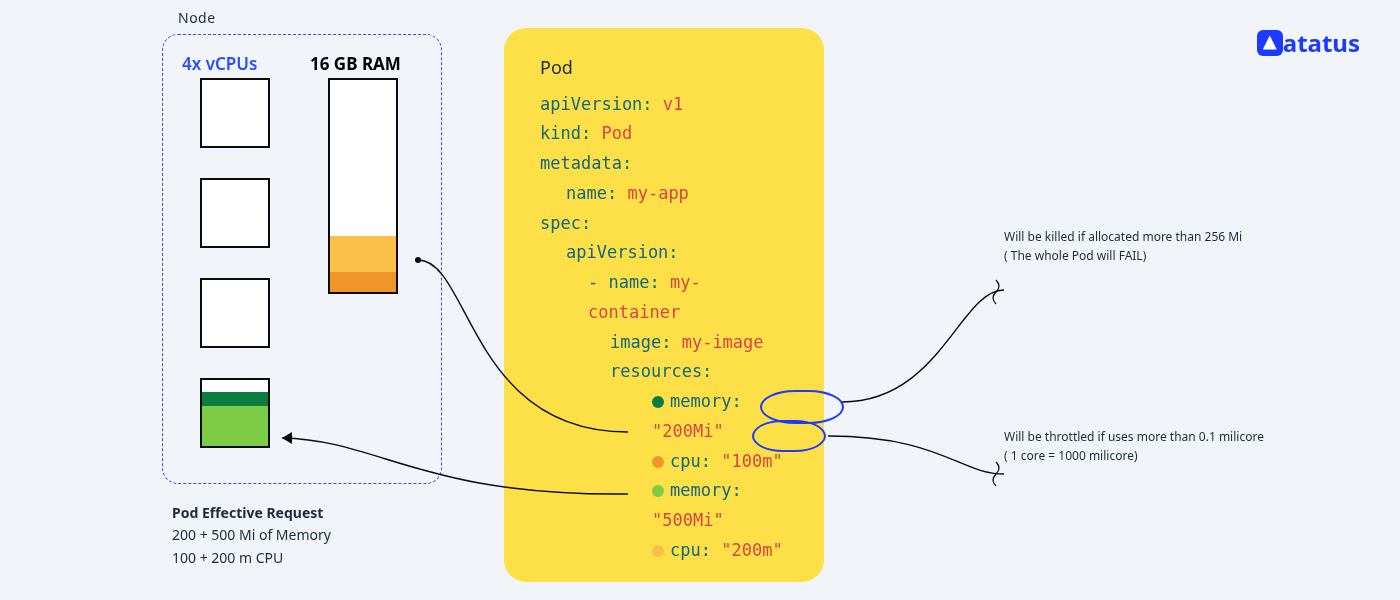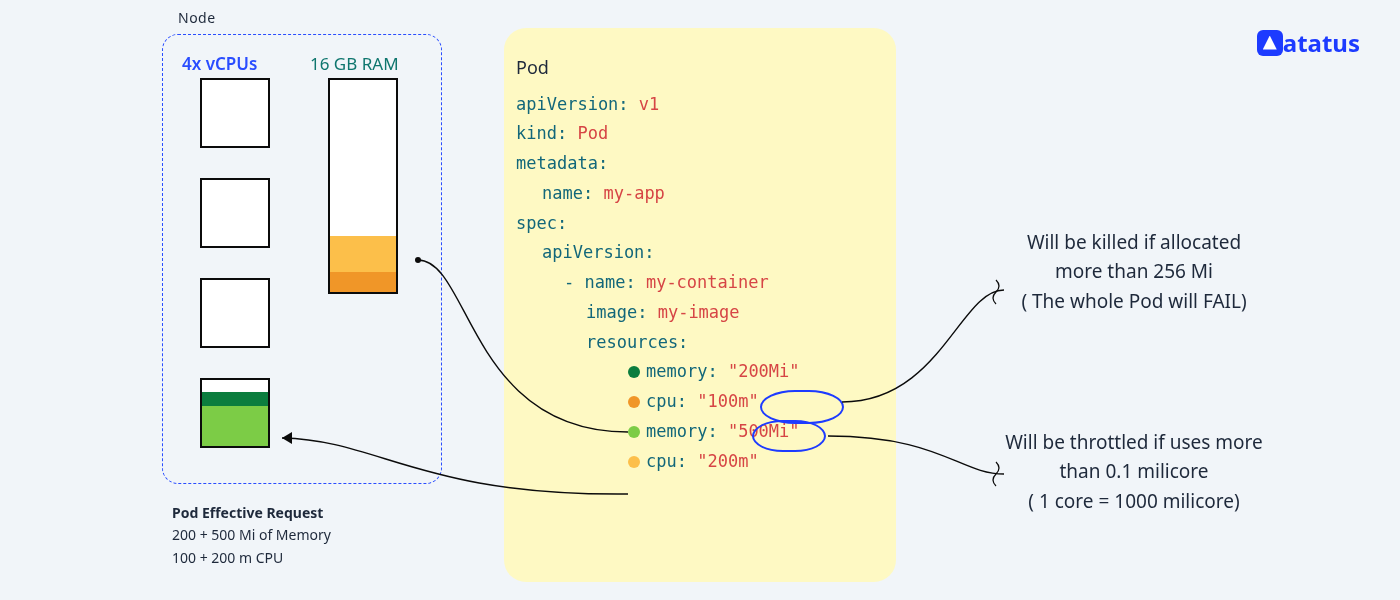--- a/index.html
+++ b/index.html
@@ -2,44 +2,44 @@
 <html><head>
 <meta charset="utf-8">
 <style>
   html,body{margin:0;padding:0;width:1400px;height:600px;background:#f1f5f9;font-family:system-ui,-apple-system,"Segoe UI",Roboto,sans-serif;color:#1e293b;overflow:hidden}
   .logo{position:absolute;top:26px;right:40px;display:flex;align-items:center;font-weight:700;font-size:24px;color:#1d3bff}
   .logo-mark{width:26px;height:26px;border-radius:6px;background:#1d3bff;position:relative}
   .logo-mark::before{content:"";position:absolute;inset:6px 6px 6px 6px;background:#fff;clip-path:polygon(50% 0,100% 100%,0 100%)}
   .node-label{position:absolute;top:8px;left:178px;font-size:14px;letter-spacing:.5px}
   .node-box{position:absolute;top:34px;left:162px;width:278px;height:448px;border:1.5px dashed #2a4dff;border-radius:16px}
   .vcpu-lbl{position:absolute;top:52px;left:182px;font-size:17px;font-weight:600;color:#2a4dff}
-  .ram-lbl{position:absolute;top:52px;left:310px;font-size:17px;font-weight:400;color:#0f766e}
+  .ram-lbl{position:absolute;top:52px;left:310px;font-size:17px;font-weight:700;color:#000000}
   .cpu-col{position:absolute;top:78px;left:200px;width:68px;display:flex;flex-direction:column;gap:30px}
   .cpu-cell{width:66px;height:66px;border:2px solid #0b0b0b;background:#fff;position:relative}
   .ram-col{position:absolute;top:78px;left:328px;width:66px;height:212px;border:2px solid #0b0b0b;background:#fff}
   .fill-bot{position:absolute;left:0;right:0;bottom:0}
   .g-dark{background:#0b7d3e}
   .g-lt{background:#7ccc46}
   .o-dark{background:#f09628}
   .o-lt{background:#fcbf4a}
   .eff{position:absolute;top:502px;left:172px;width:260px;font-size:14px;text-align:left;line-height:1.6}
   .eff .t{font-weight:700}
   
-  .pod-panel{position:absolute;top:28px;left:504px;width:392px;height:554px;background:#fef9c3;border-radius:22px;padding:24px 12px 0;box-sizing:border-box;font-family:ui-monospace,SFMono-Regular,Menlo,Consolas,monospace;font-size:17px;line-height:1.75;color:#12677a}
+  .pod-panel{position:absolute;top:28px;left:504px;width:320px;height:554px;background:#fde047;border-radius:22px;padding:24px 36px 0;box-sizing:border-box;font-family:ui-monospace,SFMono-Regular,Menlo,Consolas,monospace;font-size:17px;line-height:1.75;color:#12677a}
   .pod-title{font-family:system-ui,sans-serif;color:#1e293b;font-size:18px;margin-bottom:6px}
   .k{color:#12677a}
   .v{color:#d64545}
   .dot{display:inline-block;width:12px;height:12px;border-radius:50%;margin-right:6px;vertical-align:middle}
   .dg{background:#0b7d3e}.do{background:#f09628}.dl{background:#7ccc46}.dy{background:#fcbf4a}
   .ind1{padding-left:26px}.ind2{padding-left:48px}.ind3{padding-left:70px}.ind4{padding-left:92px}.ind5{padding-left:112px}
   .circle{position:absolute;border:2.5px solid #1d3bff;border-radius:50%}
   .c-mem{top:390px;left:760px;width:80px;height:30px;border-radius:50%/60%}
   .c-cpu{top:420px;left:752px;width:70px;height:28px;border-radius:50%/60%}
   
-  .anno{position:absolute;font-size:19px;line-height:1.55;text-align:center;width:260px}
+  .anno{position:absolute;font-size:12px;line-height:1.55;text-align:left;width:260px}
   .anno1{top:228px;left:1004px}
   .anno2{top:428px;left:1004px}
   svg.wires{position:absolute;top:0;left:0;width:1400px;height:600px;pointer-events:none}
 </style>
 </head>
 <body>
 
 <div class="logo">
   <span class="logo-mark"></span>
   <span>atatus</span>

